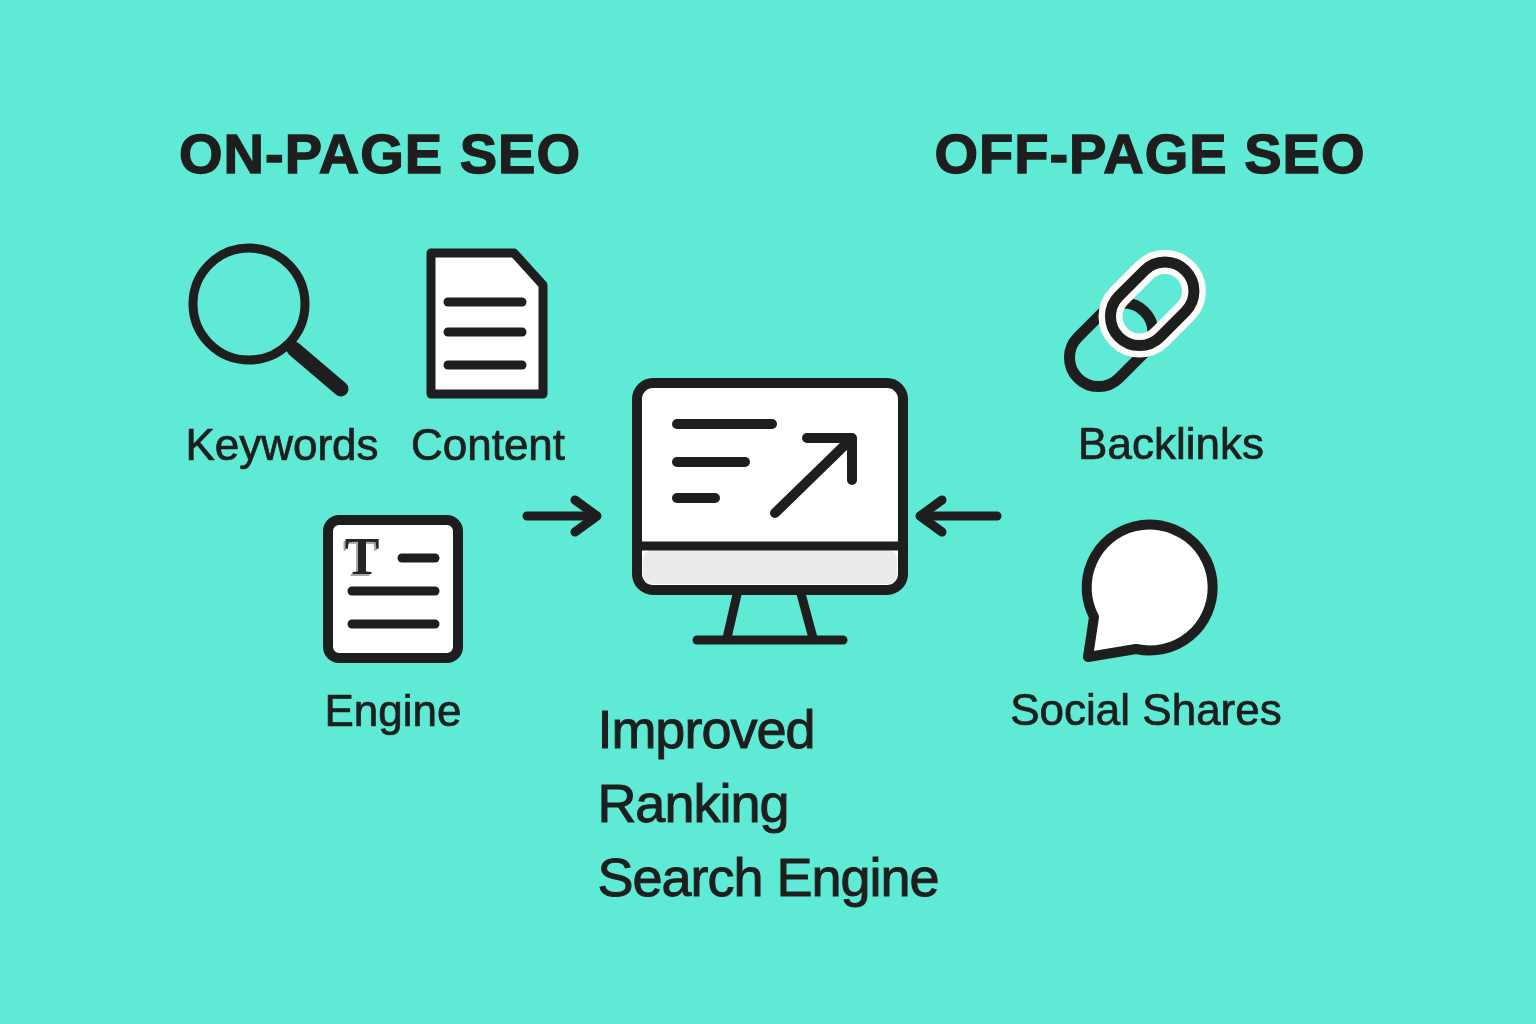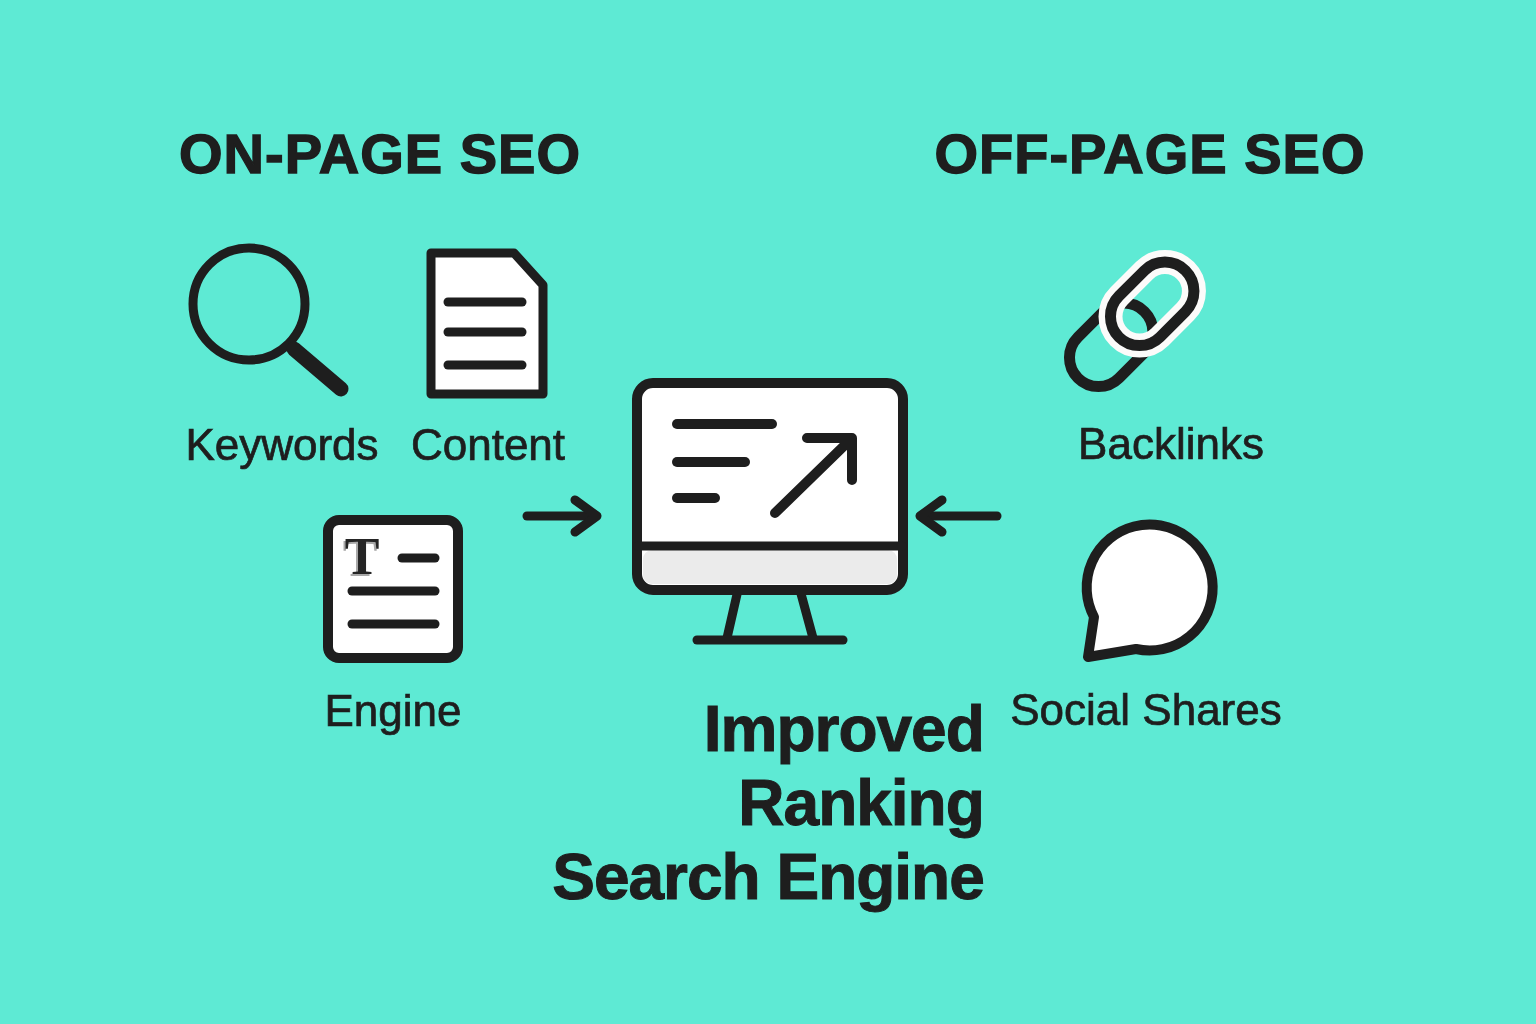--- a/index.html
+++ b/index.html
@@ -17,22 +17,22 @@
     font-size:56px;font-weight:700;letter-spacing:1px;
     line-height:60px;white-space:nowrap;
     -webkit-text-stroke:1.4px #1e1e1e;
   }
   .lbl{
     font-size:44px;font-weight:500;line-height:46px;
     white-space:nowrap;text-align:center;
     -webkit-text-stroke:0.7px #1e1e1e;
   }
   .center-text{
-    font-size:64px;font-weight:700;line-height:74px;
-    letter-spacing:-1px;text-align:right;white-space:nowrap;
+    font-size:54px;font-weight:400;line-height:74px;
+    letter-spacing:-1px;text-align:left;white-space:nowrap;
     -webkit-text-stroke:1px #1e1e1e;
   }
   svg{display:block;overflow:visible;}
   .stroke{stroke:#1e1e1e;fill:none;stroke-linecap:round;stroke-linejoin:round;}
   .fillwhite{fill:#ffffff;}
   .s9{stroke-width:9;}
   .s10{stroke-width:10;}
   .s11{stroke-width:11;}
   .s15{stroke-width:15;}
   .chin{fill:#ebebeb;}

